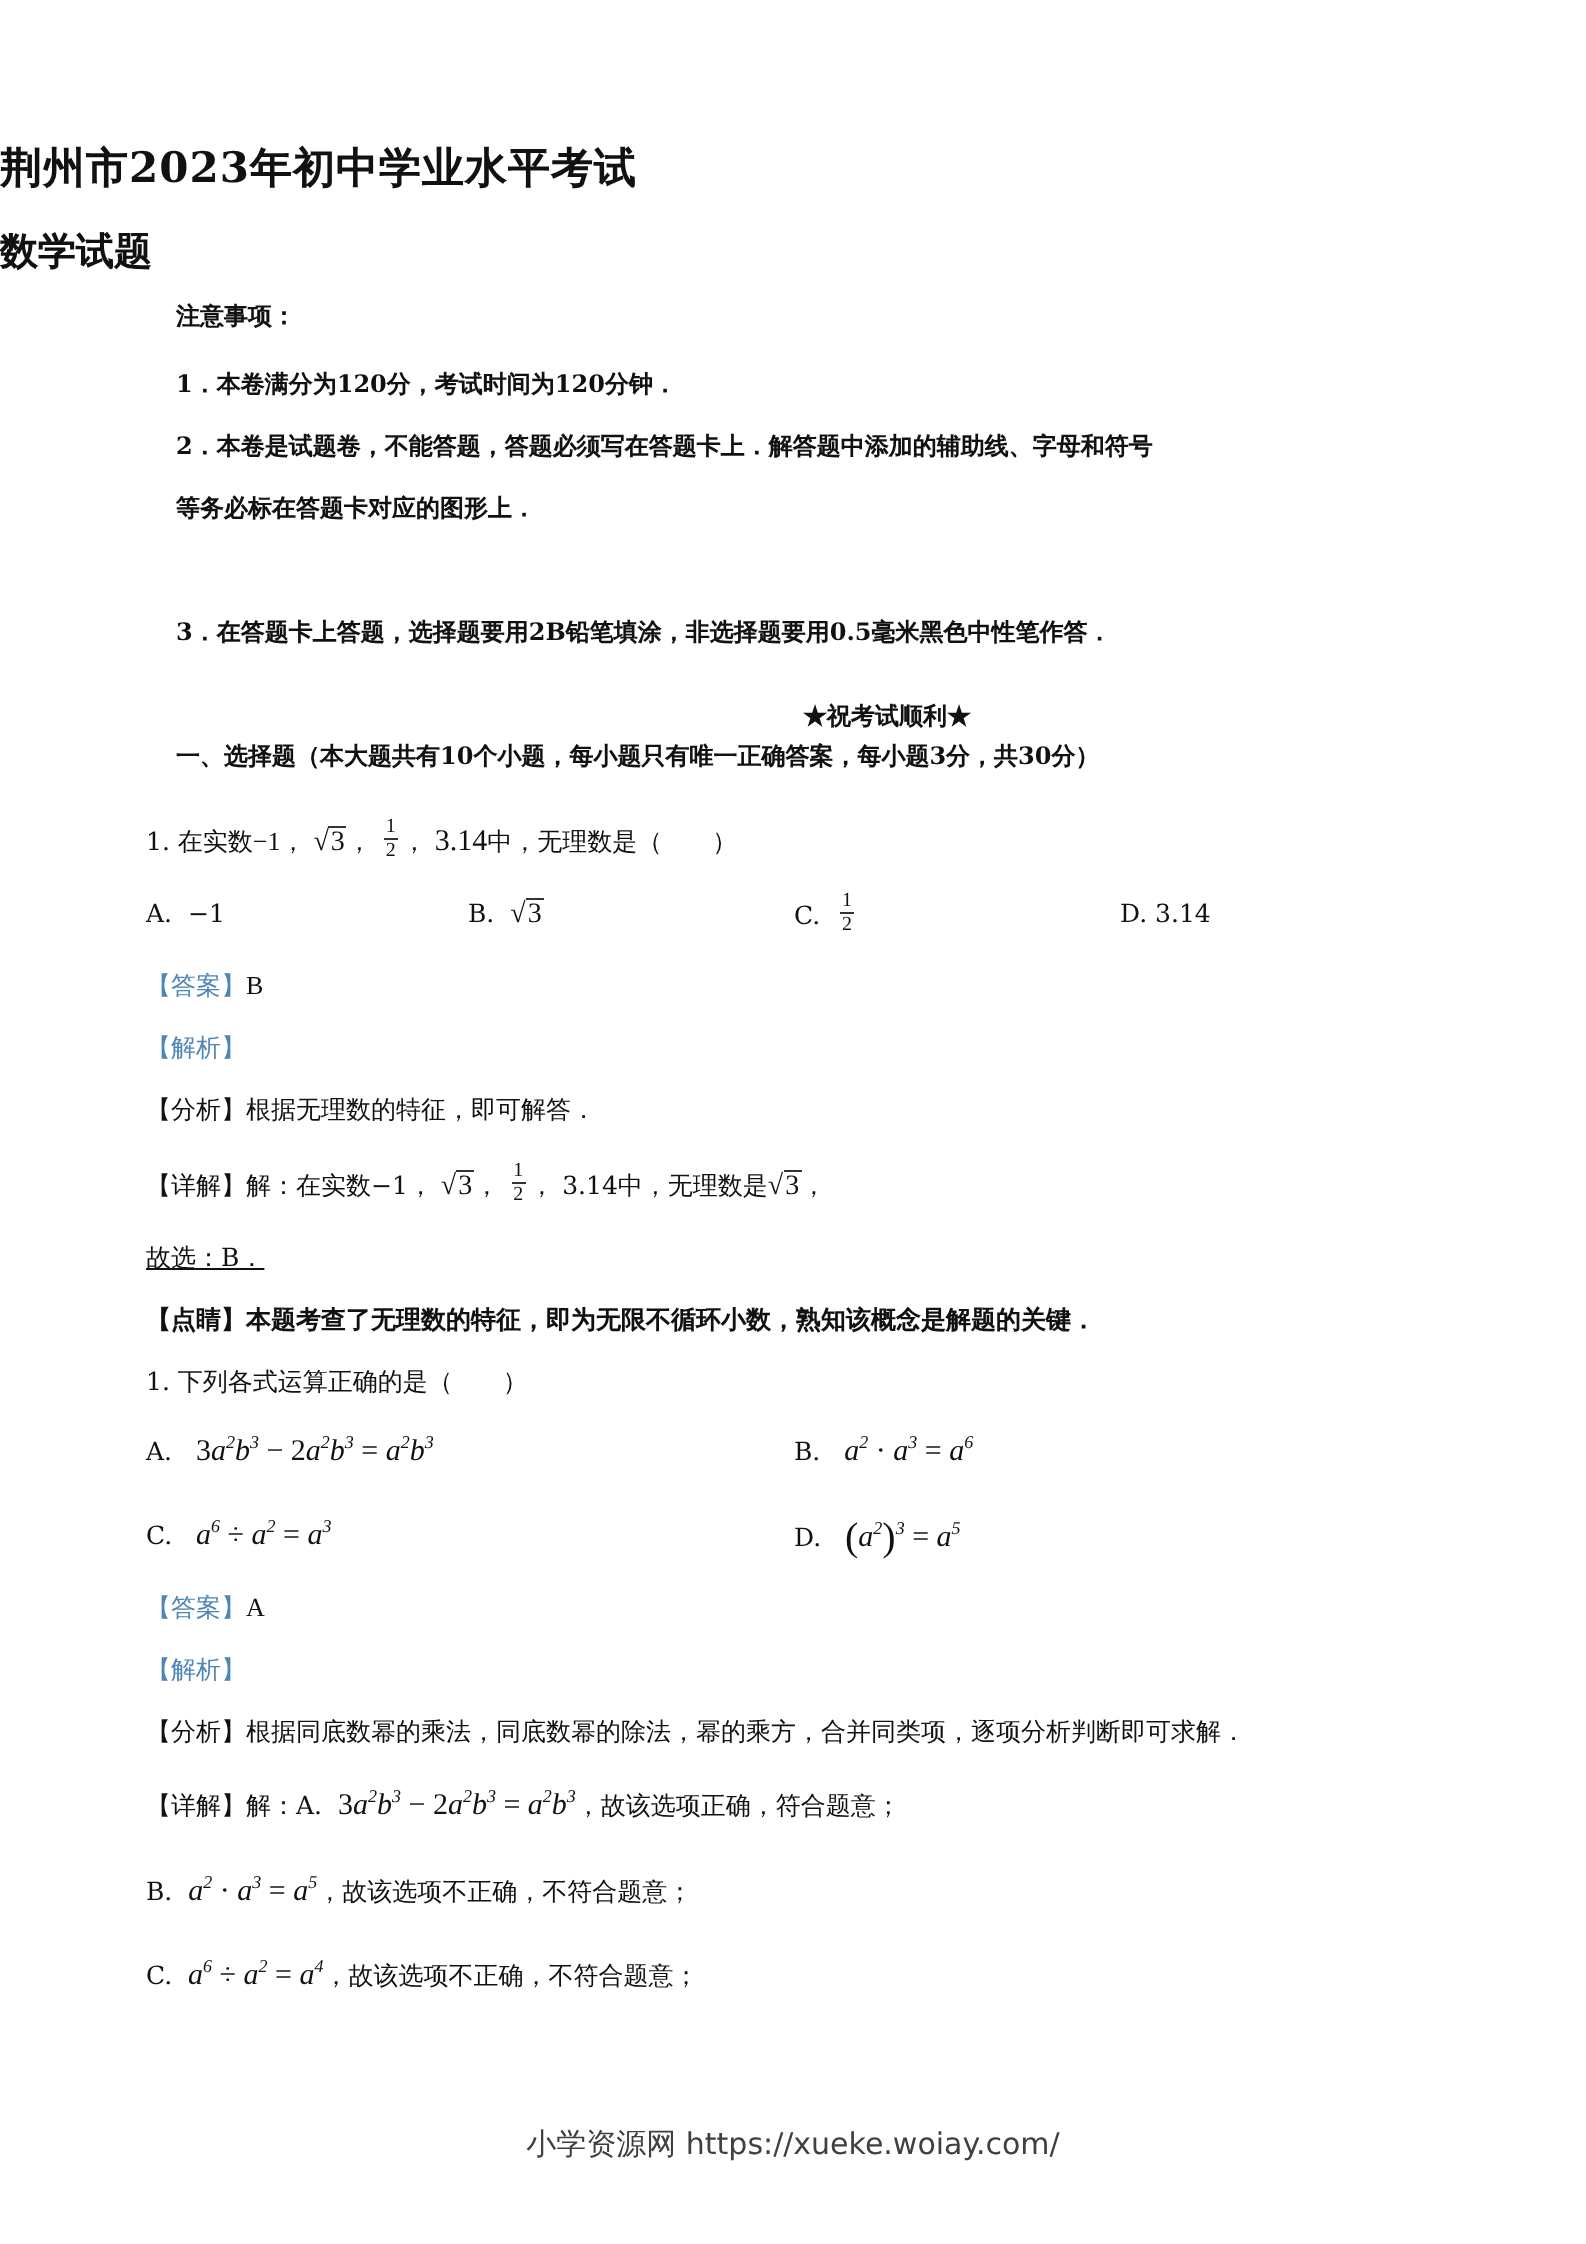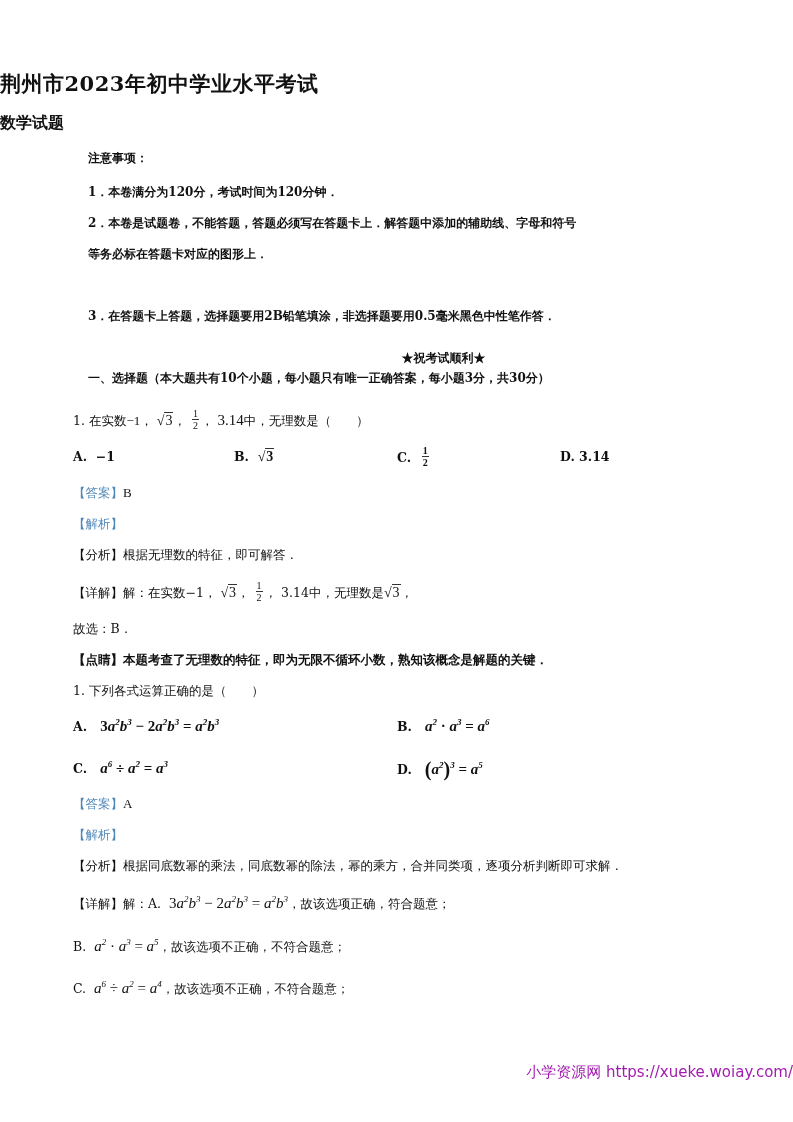--- a/index.html
+++ b/index.html
@@ -1,35 +1,35 @@
 <!DOCTYPE html>
 <html><head>
 <meta charset="utf-8">
 <style>
   html, body { margin: 0; padding: 0; background: #ffffff; }
   body { width: 793px; height: 1122px; position: relative; overflow: hidden; color: #111; }
   .page { position: absolute; left: 0; top: 0; width: 793px; height: 1122px; }
   .title { position: absolute; left: 0; width: 793px; font-family: "DejaVu Serif", "Liberation Serif", serif; font-weight: bold; }
   .t1 { top: 70px; font-size: 21px; letter-spacing: 0.5px; }
-  .t2 { top: 113px; font-size: 16px; }
+  .t2 { top: 113px; font-size: 19px; }
   .line { position: absolute; left: 73px; white-space: nowrap; }
   .b { font-family: "DejaVu Serif", "Liberation Serif", serif; font-weight: bold; font-size: 12px; margin-left: 15px; }
   .n { font-family: "DejaVu Serif", "Liberation Serif", serif; font-size: 12.5px; }
   .center { left: 0; width: 793px; text-align: center; }
   .blue { color: #4f86b8; }
   .math { font-family: "Liberation Serif", "DejaVu Serif", serif; font-style: italic; font-size: 15px; }
   .num { font-family: "Liberation Serif", "DejaVu Serif", serif; font-size: 15px; font-style: normal; }
   sup { font-size: 9px; vertical-align: 6px; line-height: 0; }
   .frac { display: inline-block; vertical-align: middle; text-align: center; font-family: "Liberation Serif", serif; font-size: 10px; line-height: 11px; margin: 0 2px; position: relative; top: -2px; }
   .frac span { display: block; }
   .frac .top { border-bottom: 1px solid #333; padding: 0 1px; }
   .sqrt { font-family: "Liberation Serif", serif; font-size: 14px; }
   .sqrt .rad { border-top: 1px solid #333; padding: 0 1px; font-style: normal; }
-  .opt { position: absolute; white-space: nowrap; font-weight: bold; }
-  .footer { position: absolute; top: 1063px; left: 0; width: 793px; text-align: right; font-family: "DejaVu Sans", "Liberation Sans", sans-serif; font-size: 15px; color: #a21caf; }
+  .opt { position: absolute; white-space: nowrap; }
+  .footer { position: absolute; top: 1063px; left: 0; width: 793px; text-align: center; font-family: "DejaVu Sans", "Liberation Sans", sans-serif; font-size: 15px; color: #404040; }
   .paren { font-size: 20px; font-style: normal; vertical-align: -2px; }
 </style>
 </head>
 <body>
 
 <div class="page">
 
   <div class="title t1">荆州市2023年初中学业水平考试</div>
   <div class="title t2">数学试题</div>
 
@@ -66,21 +66,21 @@
   <div class="line n blue" style="top:516px;">【解析】</div>
   <div class="line n" style="top:547px;">
     <span>【分析】</span><span>根据无理数的特征，即可解答．</span>
   </div>
   <div class="line n" style="top:582px;">
     <span>【详解】</span><span>解：在实数</span><span>−1</span><span>，</span>
     <span class="sqrt">√<span class="rad">3</span></span><span>，</span>
     <span class="frac"><span class="top">1</span><span>2</span></span><span>，</span>
     <span>3.14</span><span>中，无理数是</span><span class="sqrt">√<span class="rad">3</span></span><span>，</span>
   </div>
-  <div class="line n" style="top:621px;">故选：B．</div>
+  <div class="line n" style="top:621px;text-decoration:underline;">故选：B．</div>
   <div class="line n" style="top:652px;font-weight:bold;">
     <span>【点睛】</span><span>本题考查了无理数的特征，即为无限不循环小数，熟知该概念是解题的关键．</span>
   </div>
 
   <div class="line n" style="top:683px;">1. 下列各式运算正确的是（　　）</div>
 
   <div class="opt n" style="top:718px; left:73px;">
     <span>A.</span>&nbsp;&nbsp;
     <span class="math"><span class="num">3</span>a<sup>2</sup>b<sup>3</sup> <span class="num">−</span> <span class="num">2</span>a<sup>2</sup>b<sup>3</sup> <span class="num">=</span> a<sup>2</sup>b<sup>3</sup></span>
   </div>

